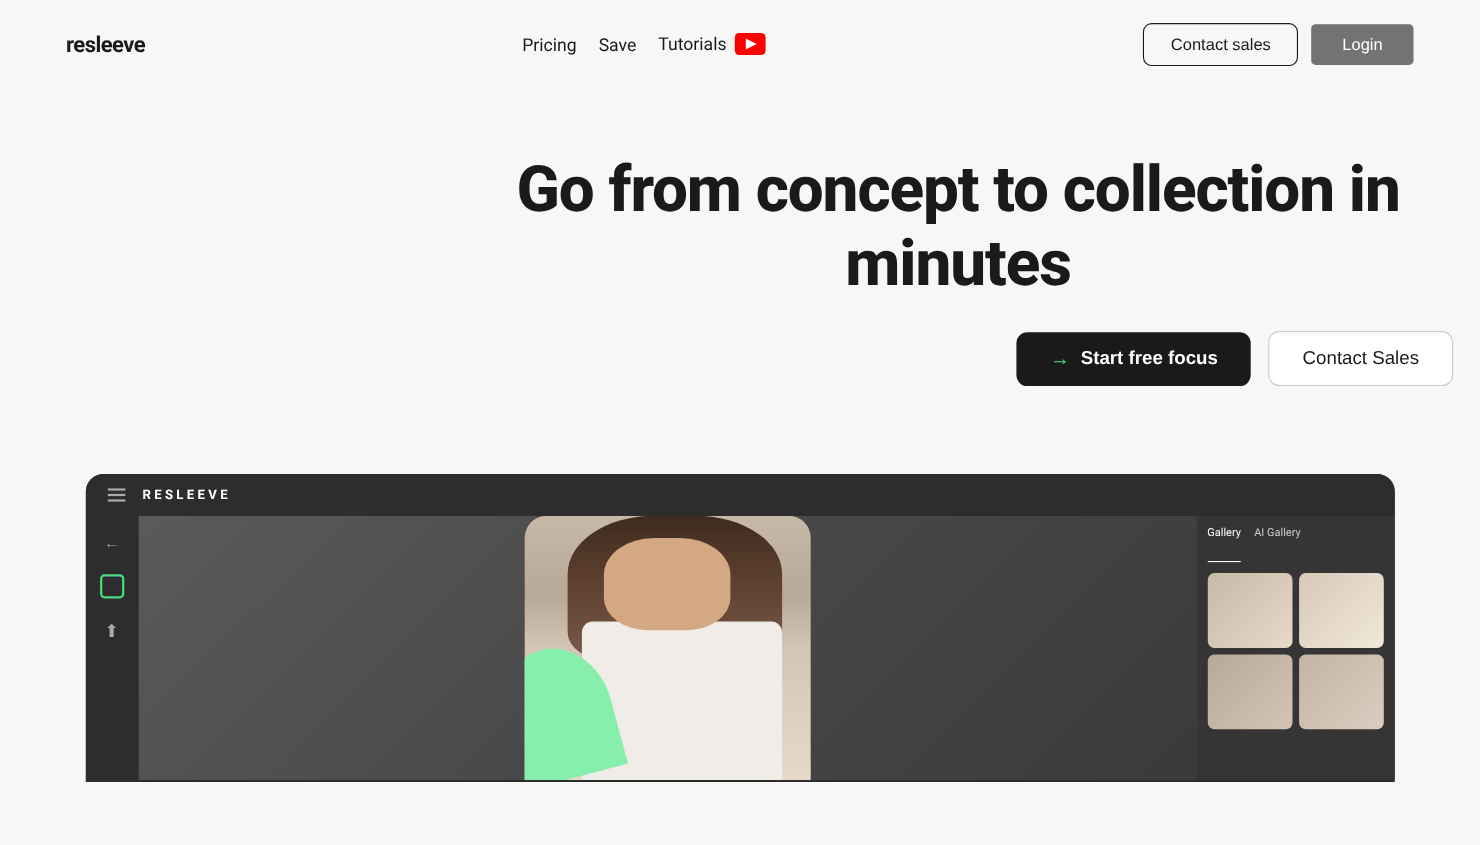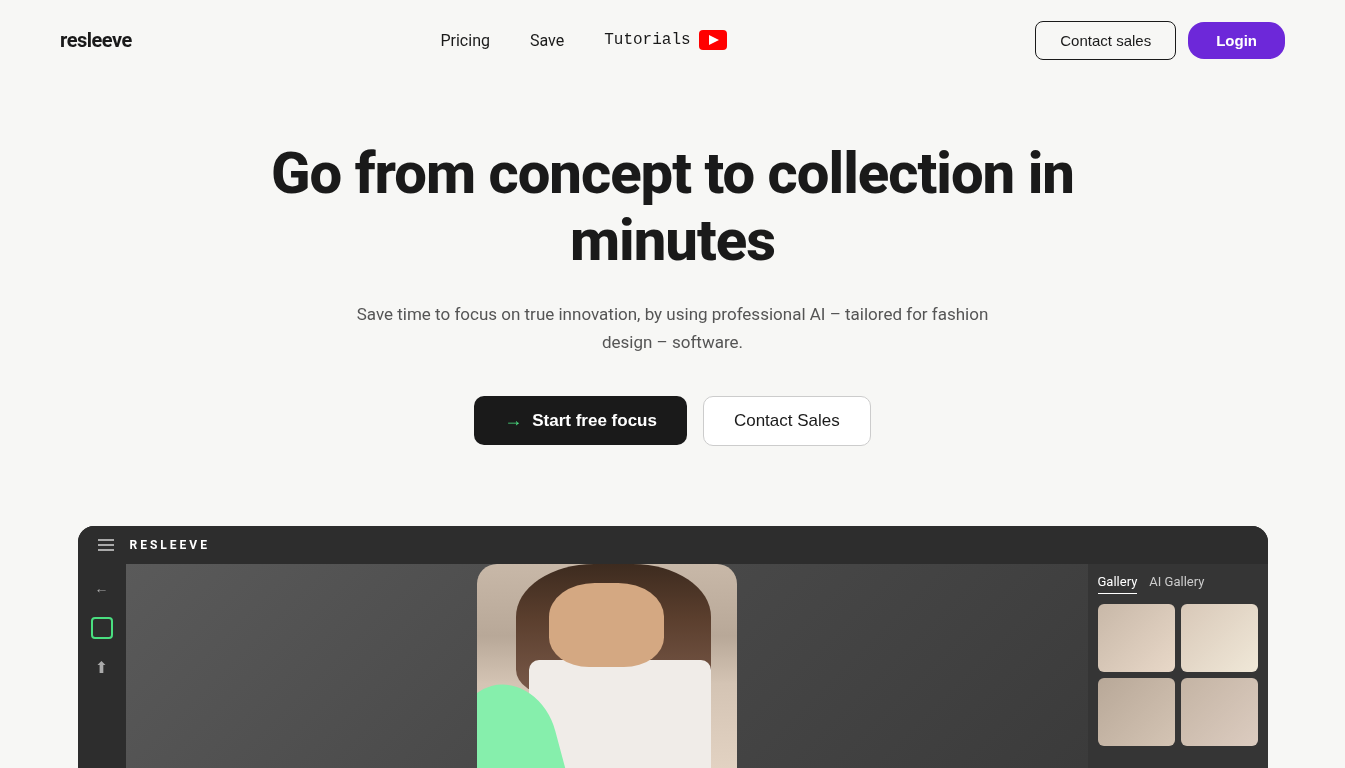--- a/index.html
+++ b/index.html
@@ -30,35 +30,33 @@
     .logo {
       font-size: 20px;
       font-weight: 700;
       color: #1a1a1a;
       letter-spacing: -0.5px;
     }
 
     nav {
       display: flex;
       align-items: center;
-      gap: 40px;
+      gap: 20px;
     }
 
     .nav-link {
       font-size: 16px;
       color: #1a1a1a;
       text-decoration: none;
       cursor: pointer;
     }
 
     .nav-tutorials {
       display: flex;
-      align-items: center;
       gap: 8px;
-      font-family: Liberation Mono, monospace;
     }
 
     .youtube-icon {
       width: 28px;
       height: 20px;
       background-color: #ff0000;
       border-radius: 4px;
       display: inline-flex;
       align-items: center;
       justify-content: center;
@@ -87,33 +85,33 @@
       background: transparent;
       font-size: 15px;
       font-weight: 500;
       cursor: pointer;
       color: #1a1a1a;
     }
 
     .btn-login {
       padding: 10px 28px;
       border: none;
-      border-radius: 16px;
-      background: #6d28d9;
+      border-radius: 4px;
+      background: #737373;
       color: #ffffff;
       font-size: 15px;
-      font-weight: 700;
+      font-weight: 400;
       cursor: pointer;
     }
 
     
     .hero {
       display: flex;
       flex-direction: column;
-      align-items: center;
+      align-items: flex-end;
       text-align: center;
       padding: 60px 24px 40px;
     }
 
     .hero-title {
       font-size: 58px;
       font-weight: 800;
       color: #1a1a1a;
       line-height: 1.15;
       max-width: 900px;
@@ -331,24 +329,24 @@
       padding: 10px;
     }
 
     .gallery-tabs {
       display: flex;
       gap: 12px;
       margin-bottom: 10px;
     }
 
     .gallery-tab {
-      font-size: 13px;
+      font-size: 10px;
       color: #cccccc;
       cursor: pointer;
-      padding-bottom: 4px;
+      padding-bottom: 20px;
     }
 
     .gallery-tab.active {
       color: #ffffff;
       border-bottom: 1.5px solid #ffffff;
     }
 
     .gallery-grid {
       display: grid;
       grid-template-columns: 1fr 1fr;
@@ -394,21 +392,20 @@
   </nav>
 
   <div class="header-actions">
     <button class="btn-contact-sales">Contact sales</button>
     <button class="btn-login">Login</button>
   </div>
 </header>
 
 <section class="hero">
   <h1 class="hero-title">Go from concept to collection in minutes</h1>
-  <p class="hero-subtitle">Save time to focus on true innovation, by using professional AI – tailored for fashion design – software.</p>
 
   <div class="hero-cta">
     <button class="btn-start-trial">
       <span class="arrow-icon">→</span>
       <span>Start free focus</span>
     </button>
     <button class="btn-contact-sales-hero">Contact Sales</button>
   </div>
 </section>
 

